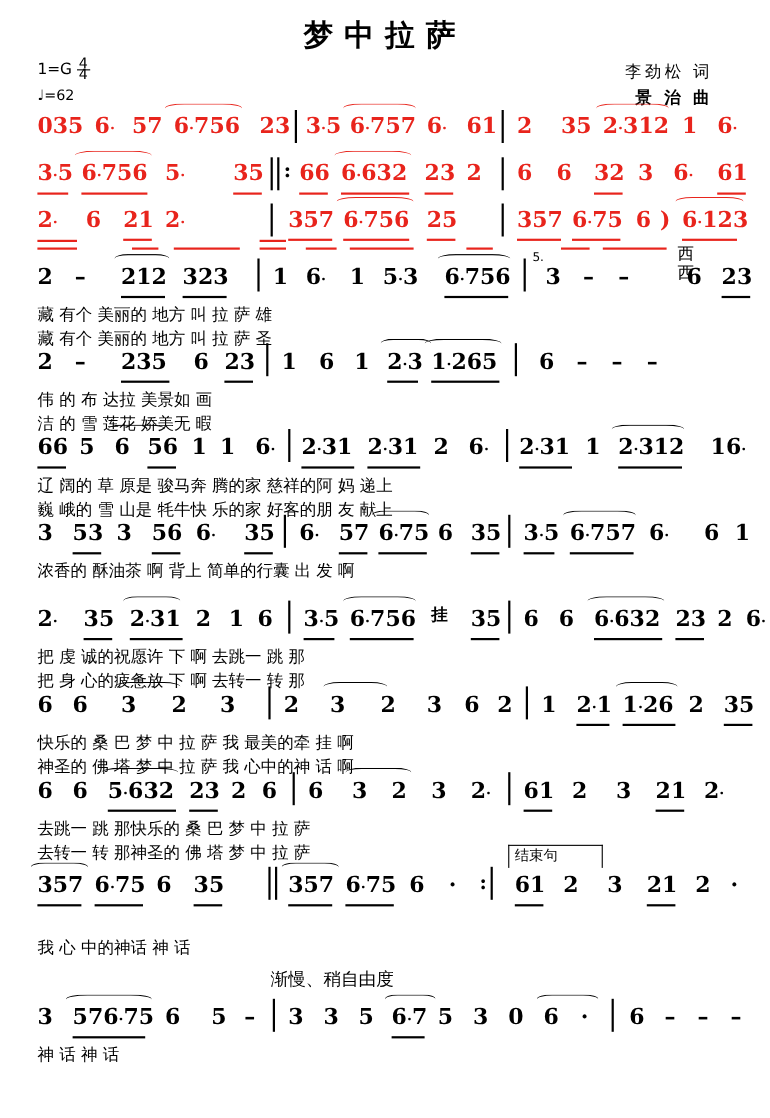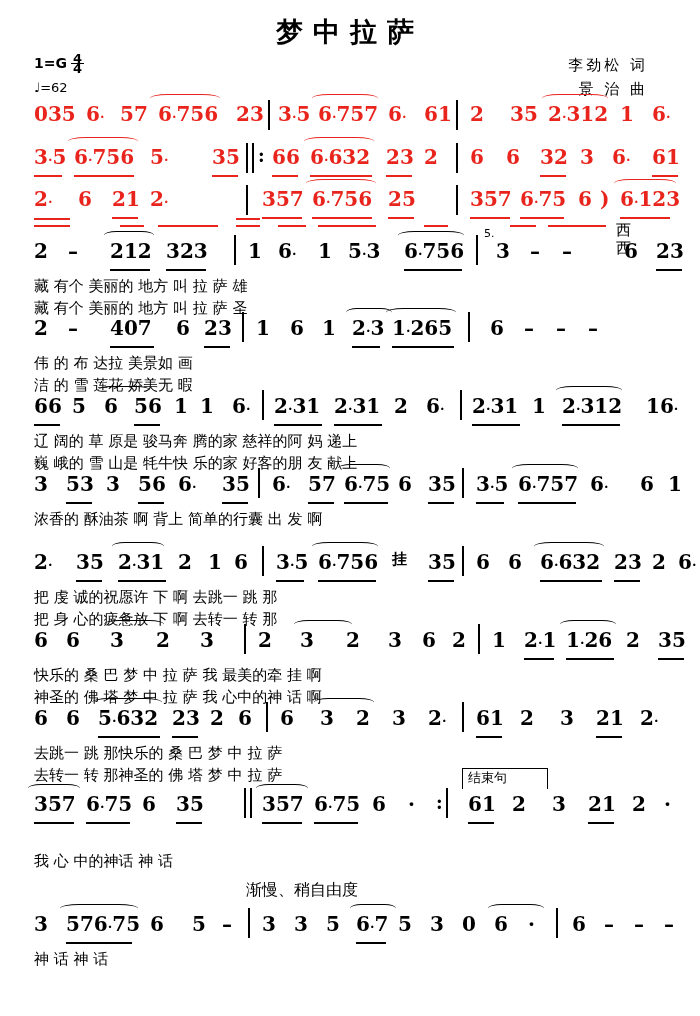--- a/index.html
+++ b/index.html
@@ -13,23 +13,23 @@
   .title{
     position:absolute;left:0;top:14px;width:700px;text-align:center;
     font-size:27px;font-weight:bold;letter-spacing:10px;
     font-family:"DejaVu Serif","Liberation Serif",serif;
   }
   .credit{
     position:absolute;right:52px;font-size:15px;letter-spacing:3px;
     font-family:"DejaVu Serif","Liberation Serif",serif;
   }
   .credit.c1{top:56px;}
-  .credit.c2{top:80px;}
-
-  .keysig{position:absolute;left:34px;top:54px;font-size:14px;font-weight:bold;}
+  .credit.c2{top:80px;font-weight:bold;}
+
+  .keysig{position:absolute;left:34px;top:54px;font-size:14px;}
   .keysig .frac{display:inline-block;vertical-align:middle;text-align:center;line-height:9px;font-size:13px;margin-left:4px;}
   .keysig .frac .num{display:block;border-bottom:1px solid #000;padding:0 2px;}
   .tempo{position:absolute;left:34px;top:80px;font-size:13px;}
 
   
   .sys{position:absolute;left:0;width:700px;}
   .row{position:relative;width:700px;height:100%;}
 
   .note{
     position:absolute;
@@ -204,21 +204,21 @@
       <div class="lyr" style="left:34px;top:42px;letter-spacing:0;">藏 有个 美丽的 地方 叫 拉 萨 雄</div>
       <div class="lyr" style="left:34px;top:64px;letter-spacing:0;">藏 有个 美丽的 地方 叫 拉 萨 圣</div>
     </div>
   </div>
 
   <div class="sys" style="top:312px;height:72px;">
     <div class="row">
       <div class="note blk" style="left:34px;top:4px;">2</div>
       <div class="note blk" style="left:68px;top:4px;">–</div>
       <div class="ul1" style="left:110px;top:34px;width:44px;"></div>
-      <div class="note blk" style="left:110px;top:4px;">407</div>
+      <div class="note blk" style="left:110px;top:4px;">235</div>
       <div class="note blk" style="left:176px;top:4px;">6</div>
       <div class="ul1" style="left:204px;top:34px;width:26px;"></div>
       <div class="note blk" style="left:204px;top:4px;">23</div>
       <div class="bar" style="left:242px;top:0;height:30px;"></div>
       <div class="note blk" style="left:256px;top:4px;">1</div>
       <div class="note blk" style="left:290px;top:4px;">6</div>
       <div class="note blk" style="left:322px;top:4px;">1</div>
       <div class="ul1" style="left:352px;top:34px;width:28px;"></div>
       <div class="note blk" style="left:352px;top:4px;">2<span class="small">·</span>3</div>
       <div class="ul1" style="left:392px;top:34px;width:62px;"></div>

